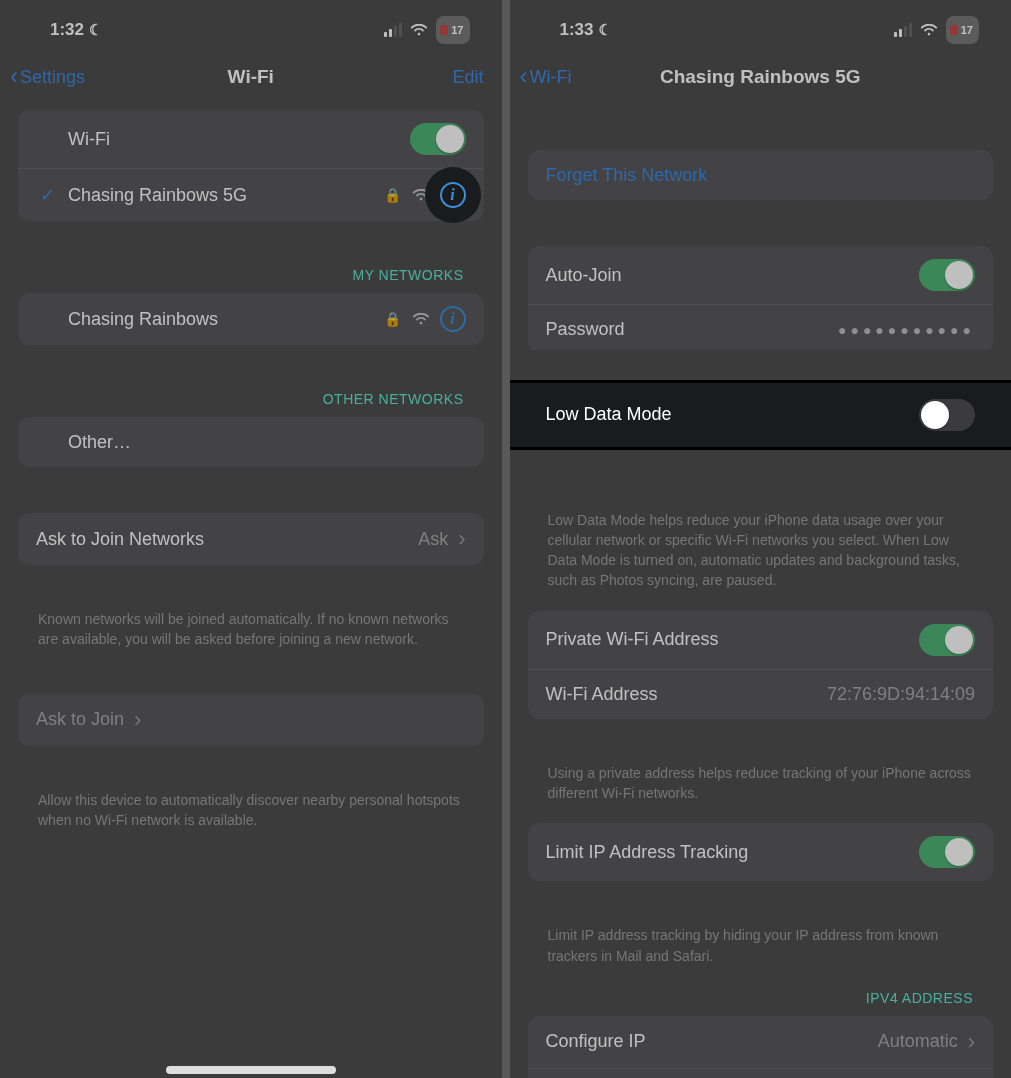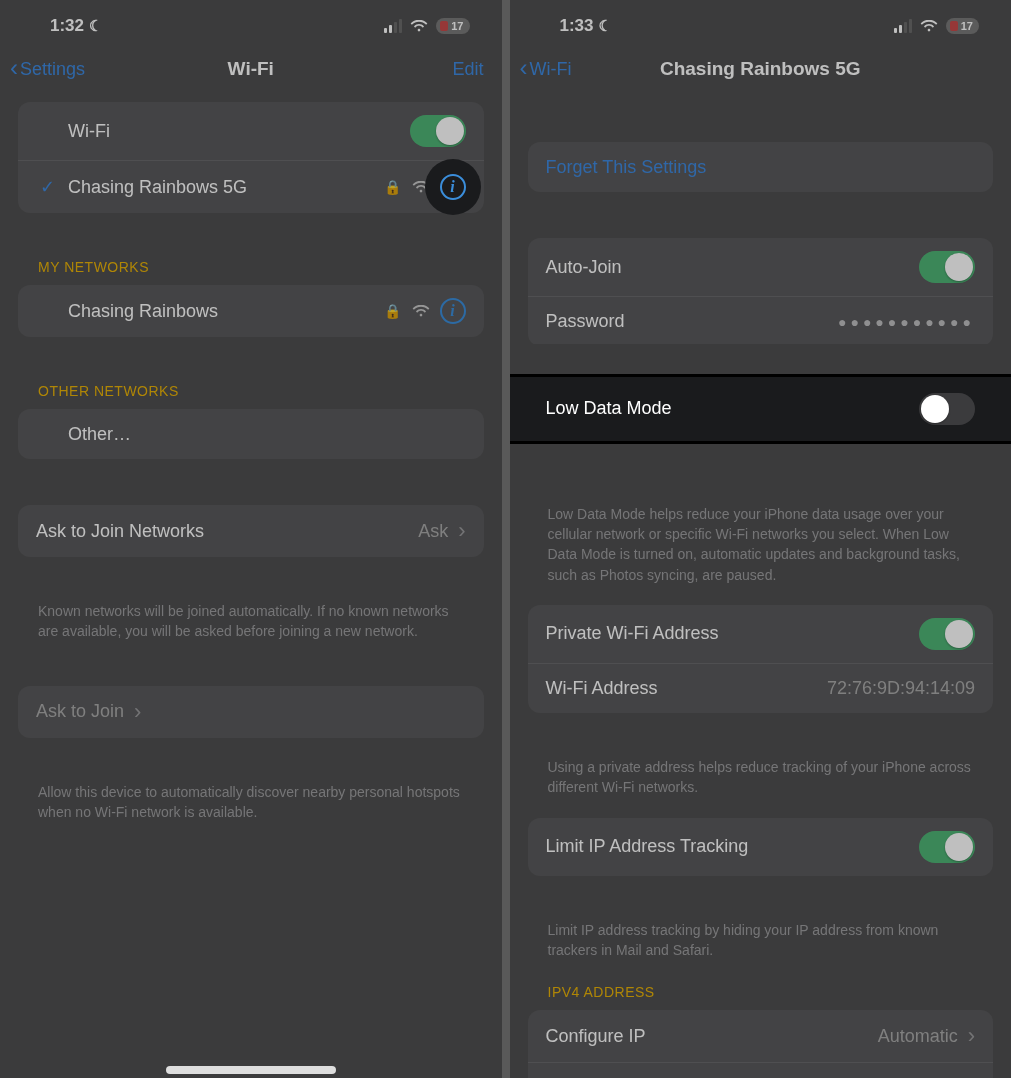--- a/index.html
+++ b/index.html
@@ -44,21 +44,21 @@
   .signal-bars .b3 { height: 11px; background: #6b6b6b; }
   .signal-bars .b4 { height: 14px; background: #6b6b6b; }
   .wifi-status { 
     width: 18px; height: 13px;
   }
   .battery-pill {
     display: inline-flex; align-items: center;
     background: #7a7a7a;
     border-radius: 8px;
     padding: 1px 6px 1px 4px;
-    height: 16px;
+    height: 28px;
   }
   .battery-pill .bar { width: 8px; height: 10px; background: #c84a4a; border-radius: 2px; margin-right: 3px;}
   .battery-pill .num { font-size: 11px; font-weight: 700; color: #fff; }
 
   .nav-bar {
     position: relative;
     display: flex;
     align-items: center;
     justify-content: center;
     padding: 14px 16px 22px 16px;
@@ -119,25 +119,26 @@
     position: absolute;
     width: 56px; height: 56px;
     border-radius: 50%;
     background: #1a1b1d;
     top: 50%; left: 50%;
     transform: translate(-50%, -50%);
     z-index: 55;
     display: flex; align-items: center; justify-content: center;
   }
   .section-caption {
-    color: #eab308;
+    color: #5eead4;
     font-size: 14px;
     letter-spacing: 0.5px;
     padding: 32px 20px 10px 20px;
     text-transform: uppercase;
+    text-align: right;
   }
   .footer-note {
     color: #9d9d9f;
     font-size: 14px;
     padding: 10px 20px 4px 20px;
     line-height: 1.45;
     margin-top: 34px;
   }
   .chevron-right { color: #9a9a9c; font-size: 22px; margin-left: 10px;}
   .toggle {
@@ -315,21 +316,21 @@
     <div class="back-link">
         <span class="back-chevron">‹</span>
         <span>Wi-Fi</span>
       </div>
     <div class="page-title">Chasing Rainbows 5G</div>
   </div>
 
   <div class="content" style="padding-top:40px;">
     <div class="group">
       <div class="row">
-        <span class="forget-link">Forget This Settings</span>
+        <span class="forget-link">Forget This Network</span>
       </div>
     </div>
 
     <div class="spacer-40"></div>
 
     <div class="group">
       <div class="row">
         <span class="label">Auto-Join</span>
         <div class="toggle on">
             <div class="knob"></div>

